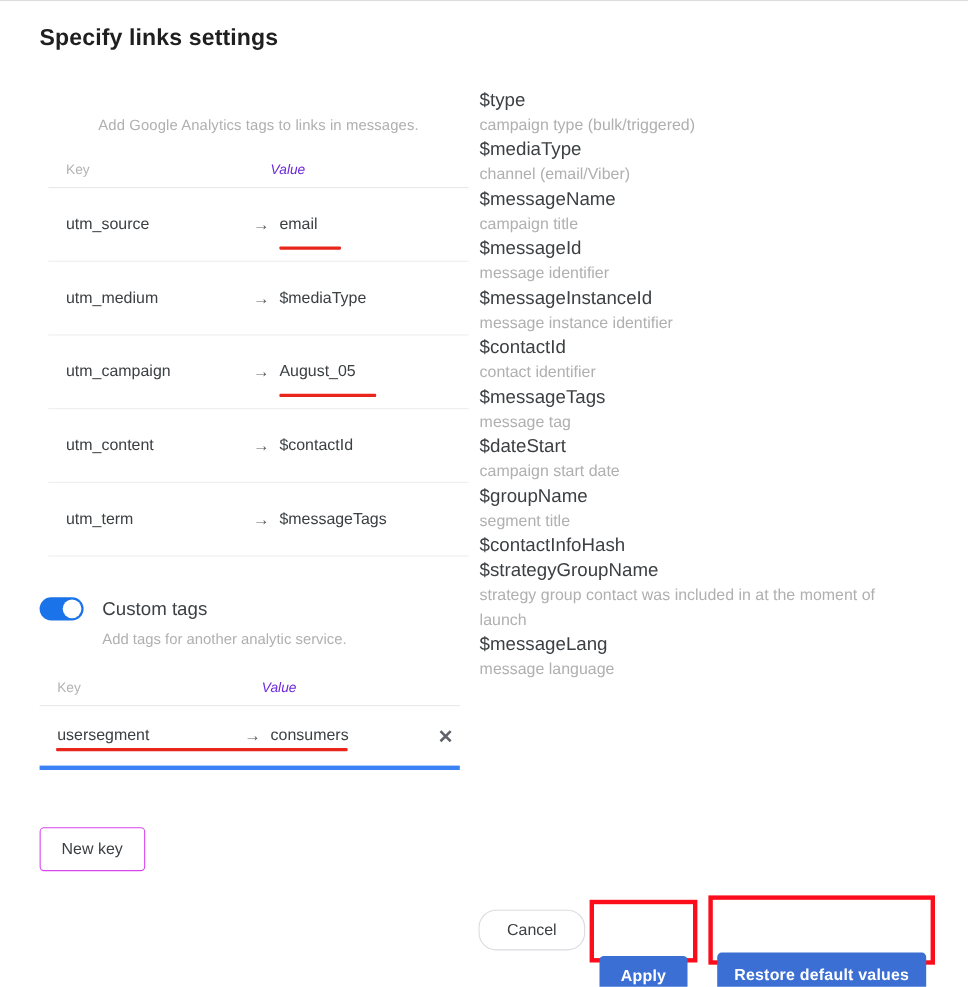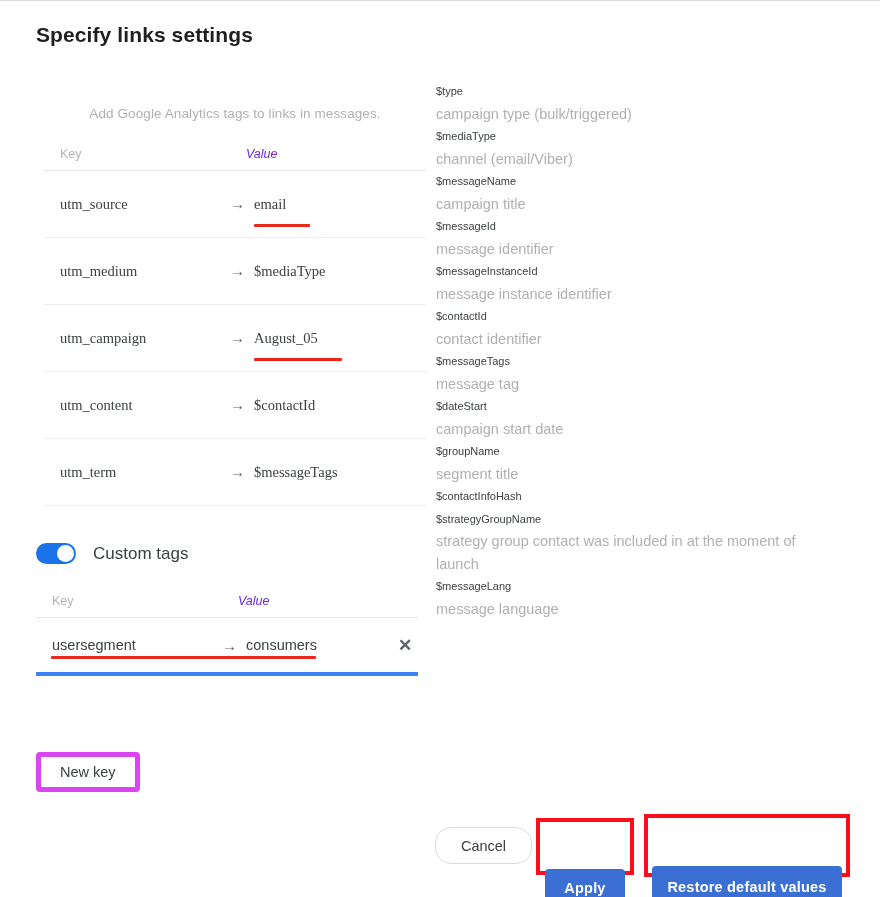--- a/index.html
+++ b/index.html
@@ -67,21 +67,20 @@
     font-size: 12.5px;
     color: #6d28d9;
     font-style: italic;
   }
   .kv-row {
     display: flex;
     align-items: center;
     height: 66px;
     border-bottom: 1px solid #eeeeee;
     position: relative;
-    font-family: Liberation Serif, serif;
   }
   .kv-row:last-child { border-bottom: 1px solid #eeeeee; }
   .kv-key {
     width: 186px;
     padding-left: 16px;
     font-size: 14.5px;
     color: #3c4043;
     box-sizing: border-box;
     position: relative;
   }
@@ -172,36 +171,36 @@
     font-weight: bold;
     cursor: pointer;
   }
   .new-key-btn {
     position: absolute;
     left: 36px;
     top: 752px;
     height: 40px;
     padding: 0 19px;
     background: #ffffff;
-    border: 5px solid #d946ef;
+    border: 1px solid #d946ef;
     border-radius: 4px;
     font-size: 14.5px;
     color: #3c4043;
     font-family: "Liberation Sans", sans-serif;
     cursor: pointer;
   }
   
   .var-list {
     position: absolute;
     left: 436px;
     top: 80px;
     width: 400px;
   }
   .var-name {
-    font-size: 11px;
+    font-size: 17px;
     color: #3c4043;
     line-height: 22.5px;
     white-space: nowrap;
   }
   .var-desc {
     font-size: 14.5px;
     color: #b0b0b0;
     line-height: 22.5px;
   }
   
@@ -302,20 +301,21 @@
   </div>
 </div>
 
 <div class="custom-block">
   <div class="toggle-row">
     <div class="toggle">
       <div class="knob"></div>
     </div>
     <div class="toggle-label">Custom tags</div>
   </div>
+  <div class="custom-hint">Add tags for another analytic service.</div>
 
   <div class="custom-table">
     <div class="kv-head">
       <div class="col-key">Key</div>
       <div class="col-val">Value</div>
     </div>
 
     <div class="ct-row">
       <div class="kv-key">usersegment</div>
       <div class="kv-valwrap">

